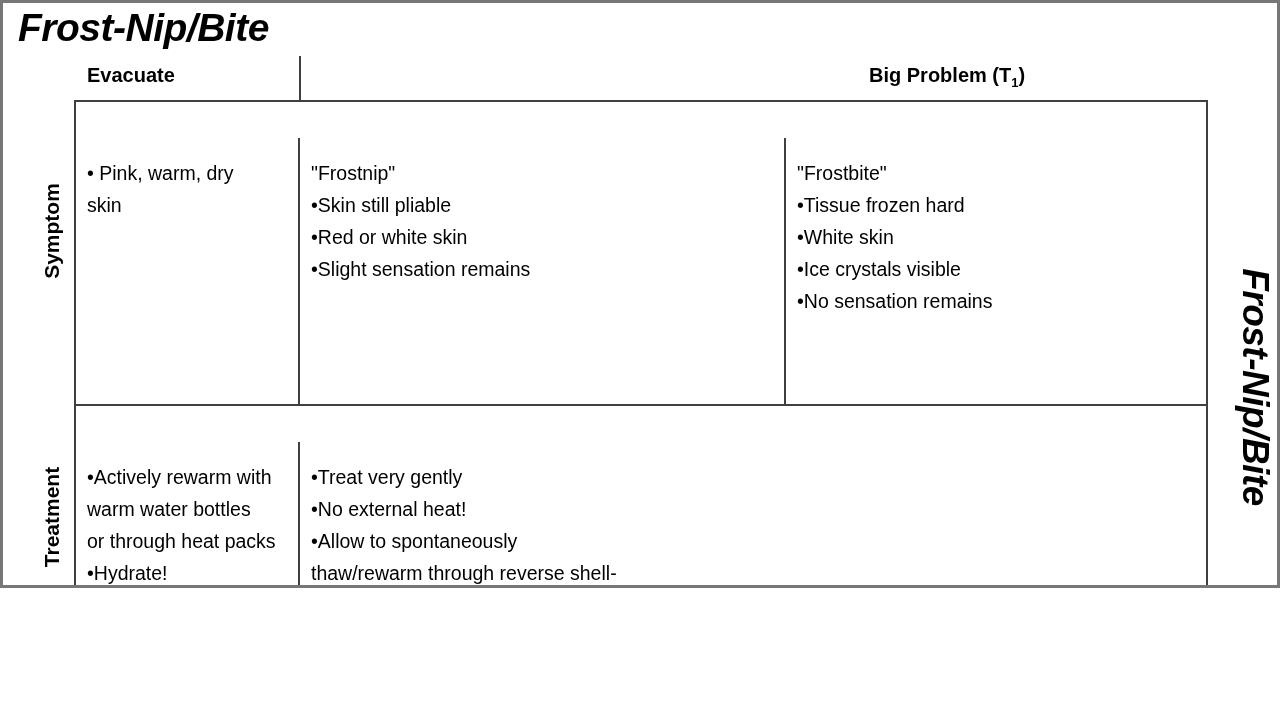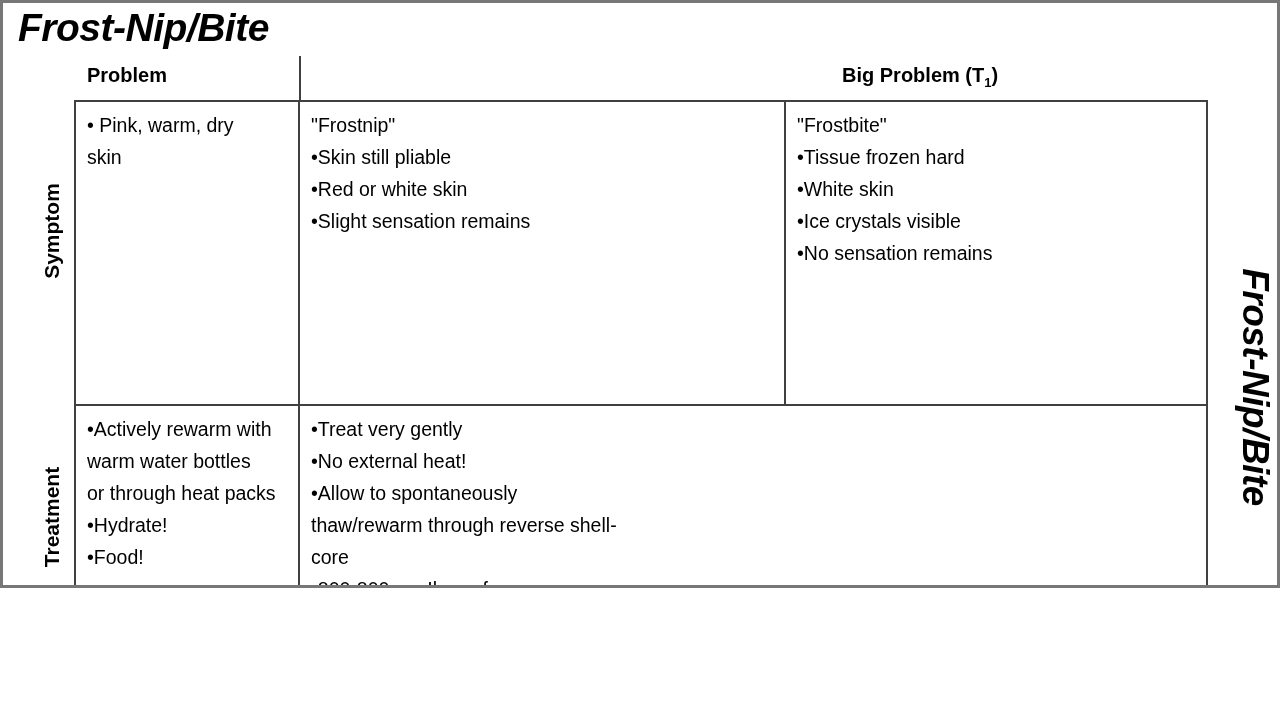--- a/index.html
+++ b/index.html
@@ -23,43 +23,44 @@
     font-size:20px; font-style:italic; white-space:nowrap;
   }
 
   .hdr {
     position:absolute; top:61px;
     font-size:20px; font-weight:bold; white-space:nowrap;
   }
   .hdr .sub { font-size:13px; vertical-align:-5px; }
   .hdr1 { left:84px; }
   .hdr2 { left:351px; }
-  .hdr3 { left:839px; }
+  .hdr3 { left:866px; }
 
   .hdr-divider {
     position:absolute; left:296px; top:53px; width:2px; height:45px;
     background:var(--table-border,#404040);
   }
 
   .tbl {
     position:absolute; left:71px; top:97px; width:1134px; height:590px;
     box-sizing:border-box; border:2px solid var(--table-border,#404040);
     display:grid;
     grid-template-columns:224px 486px 1fr;
     grid-template-rows:304px 1fr;
     background:var(--background,#fff);
   }
   .cell {
     box-sizing:border-box;
-    padding:7px 8px 0 11px;
+    padding:19px 8px 0 11px;
     font-size:19.5px; line-height:32px;
     white-space:pre-line;
     border-right:2px solid var(--table-border,#404040);
     border-bottom:2px solid var(--table-border,#404040);
     overflow:hidden;
+    margin-top:36px;
   }
   .cell.last-col { border-right:none; }
   .cell.last-row { border-bottom:none; }
 
   .row-label {
     position:absolute;
     font-size:21px; font-weight:bold; white-space:nowrap;
     transform:translate(-50%,-50%) rotate(-90deg);
   }
   .rl1 { left:49px; top:228px; }
@@ -73,21 +74,21 @@
   }
 </style>
 </head>
 <body style="--text: #000000; --background: #ffffff; --slide-border: #777777; --table-border: #404040;">
 
 <div class="slide">
 
   <div class="title">Frost-Nip/Bite</div>
 
 
-  <div class="hdr hdr1"><span>Problem</span><span class="sub"></span><span></span></div>
+  <div class="hdr hdr1"><span>Evacuate</span><span class="sub"></span><span></span></div>
 
 
   <div class="hdr hdr3"><span>Big Problem (T</span><span class="sub">1</span><span>)</span></div>
 
   <div class="hdr-divider"></div>
 
   <div class="tbl">
     <div class="cell">• Pink, warm, dry
 skin</div>
     <div class="cell">"Frostnip"

